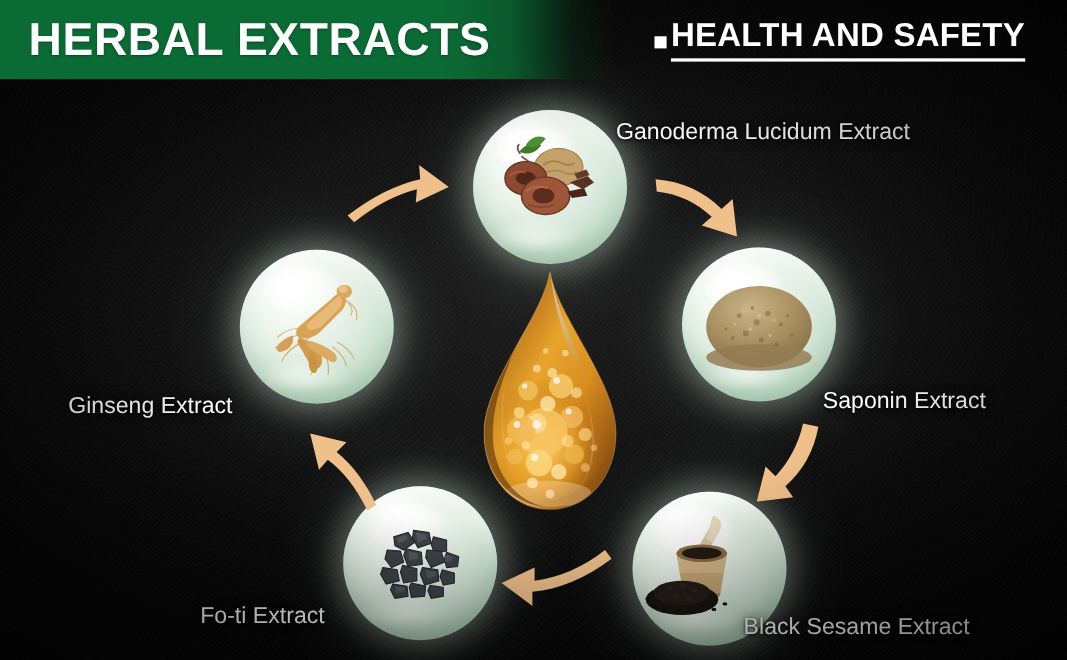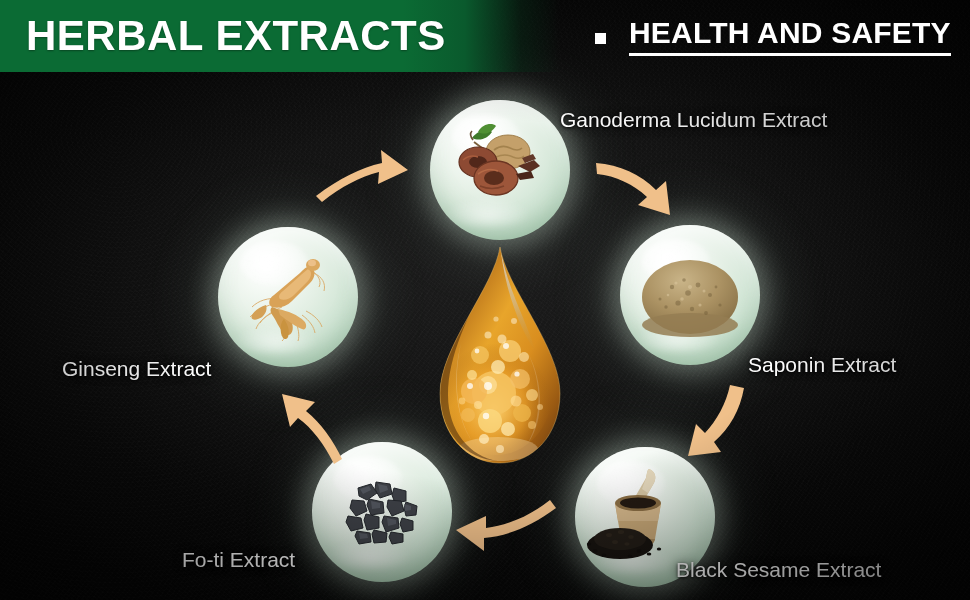--- a/index.html
+++ b/index.html
@@ -55,21 +55,21 @@
     color: #ffffff;
     letter-spacing: .5px;
     white-space: nowrap;
     text-shadow: 0 1px 2px rgba(0,0,0,.35);
   }
   .header-right {
     position: absolute;
     left: 595px; top: 17px;
     display: flex;
     align-items: center;
-    gap: 23px;
+    gap: 4px;
   }
   .header-bullet {
     width: 11px; height: 11px;
     background: #ffffff;
     flex: 0 0 auto;
     margin-top: 4px;
   }
   .header-right-text {
     font-size: 30px;
     font-weight: bold;

